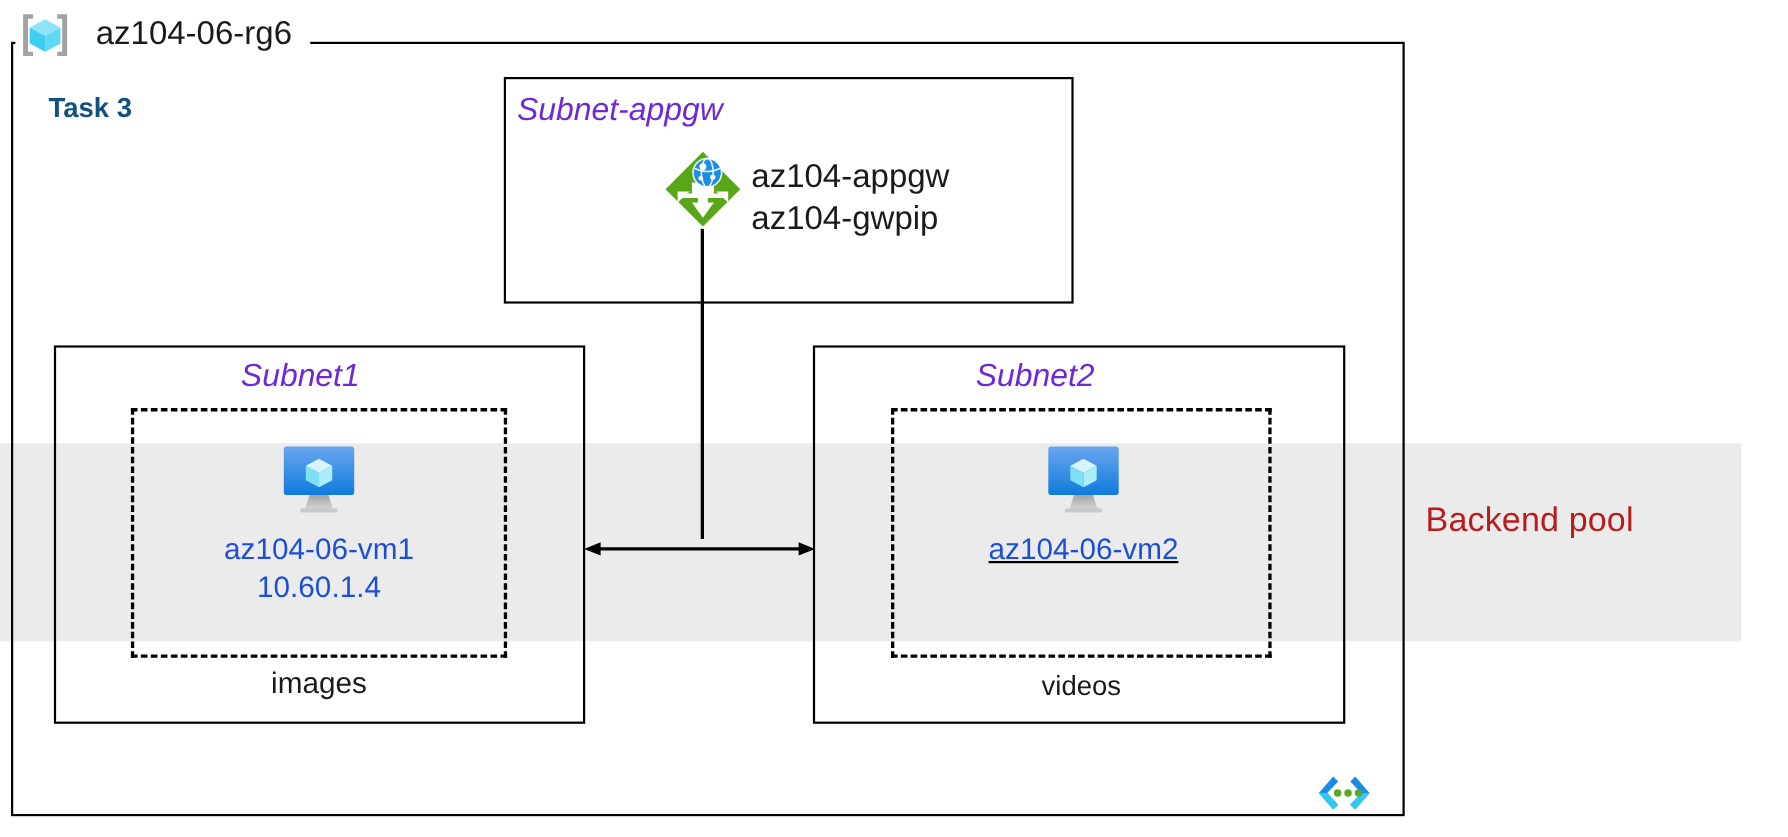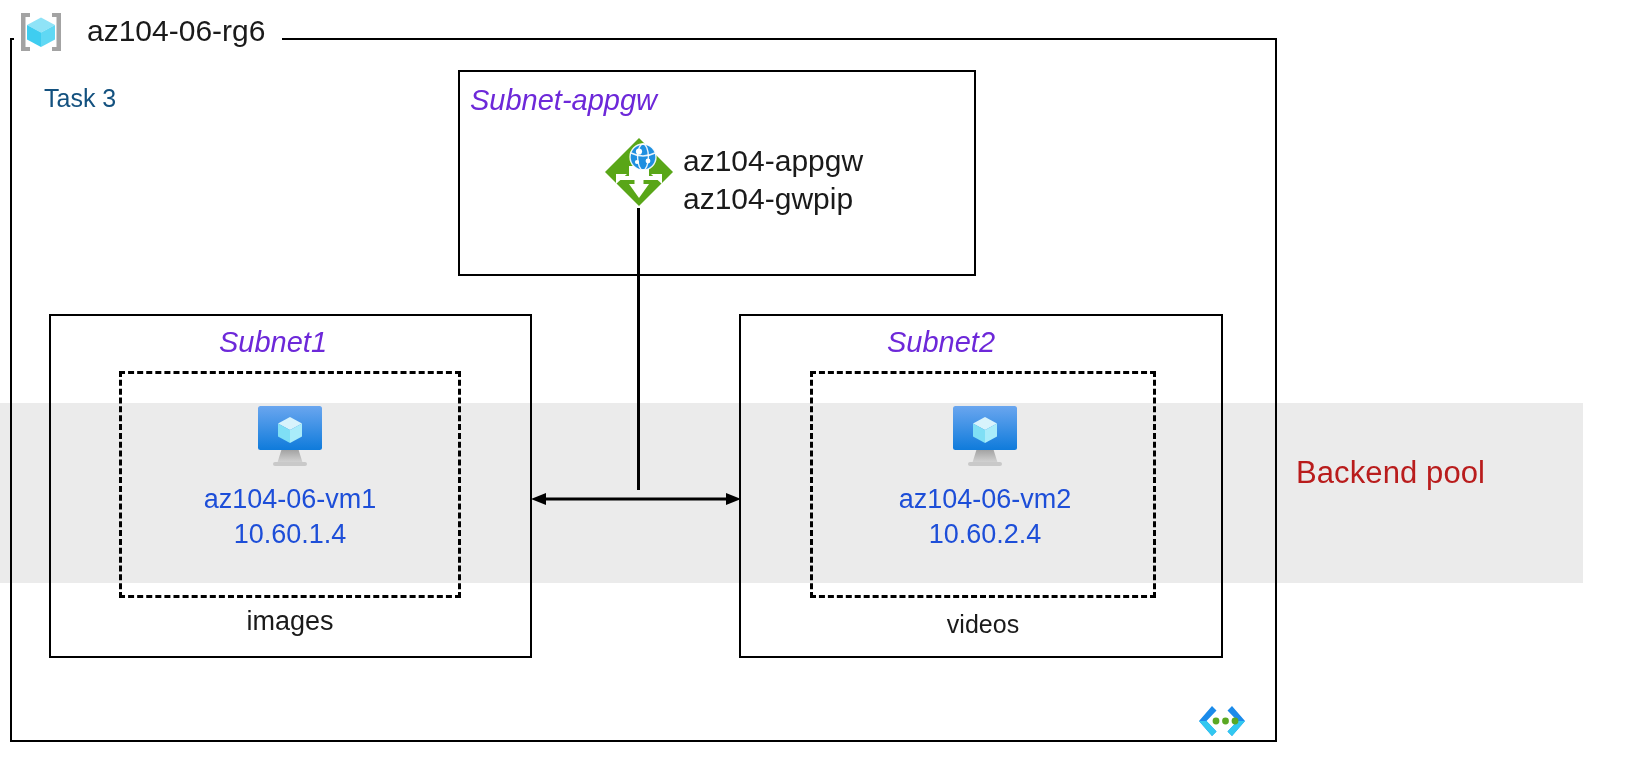--- a/index.html
+++ b/index.html
@@ -81,21 +81,21 @@
     white-space: nowrap;
     z-index: 5;
   }
 
   
   .task-label {
     position: absolute;
     left: 44px;
     top: 84px;
     font-size: 25px;
-    font-weight: normal;
+    font-weight: bold;
     color: #13517f;
     white-space: nowrap;
     z-index: 6;
   }
 
   
   .subnet-box {
     position: absolute;
     border: 2px solid #000000;
     box-sizing: border-box;
@@ -139,21 +139,21 @@
   .caption1 { left: 119px; top: 606px; width: 342px; text-align: center; }
   .caption2 { left: 810px; top: 610px; width: 346px; text-align: center; font-size: 25px; }
 
   
   .vm-node {
     position: absolute;
     z-index: 6;
     text-align: center;
   }
   .vm1 { left: 150px; top: 404px; width: 280px; }
-  .vm2 { left: 845px; top: 404px; width: 280px; }
+  .vm2 { left: 845px; top: 404px; width: 280px; text-decoration: underline; }
   .vm-icon {
     display: block;
     margin: 0 auto 14px auto;
     width: 74px;
     height: 64px;
   }
   .vm-text {
     font-size: 27px;
     line-height: 35px;
     color: #1d4ed8;
@@ -323,21 +323,20 @@
         </defs>
         <path d="M29 44 L45 44 L50 60 L24 60 Z" fill="url(#vmStand2)"></path>
         <rect x="20" y="58" width="34" height="4" rx="2" fill="#c9c9c9"></rect>
         <rect x="5" y="2" width="64" height="44" rx="2.5" fill="url(#vmScreen2)"></rect>
         <polygon points="37,13 49,19.5 37,26 25,19.5" fill="#d8f3fc"></polygon>
         <polygon points="25,19.5 37,26 37,39 25,32.5" fill="#7fdff5"></polygon>
         <polygon points="49,19.5 37,26 37,39 49,32.5" fill="#a9ecfa"></polygon>
       </svg>
     </span>
     <div class="vm-text">az104-06-vm2</div>
-    <div class="vm-text">10.60.2.4</div>
   </div>
   <div class="dashed-caption caption2">videos</div>
 
   <div class="code-icon">
     <svg viewBox="0 0 52 42" width="52" height="42" xmlns="http://www.w3.org/2000/svg">
       <path d="M16 6 L20.5 10.5 L10.5 21 L20.5 31.5 L16 36 L3 21 Z" fill="#1b8bea"></path>
       <path d="M16 36 L11.5 31.5 L21.5 21 L11.5 10.5 L16 6" fill="none"></path>
       <path d="M36 6 L31.5 10.5 L41.5 21 L31.5 31.5 L36 36 L49 21 Z" fill="#1b8bea"></path>
       <path d="M3 21 L16 36 L20.5 31.5 L10.5 21 Z" fill="#32c8f0"></path>
       <path d="M49 21 L36 36 L31.5 31.5 L41.5 21 Z" fill="#32c8f0"></path>

